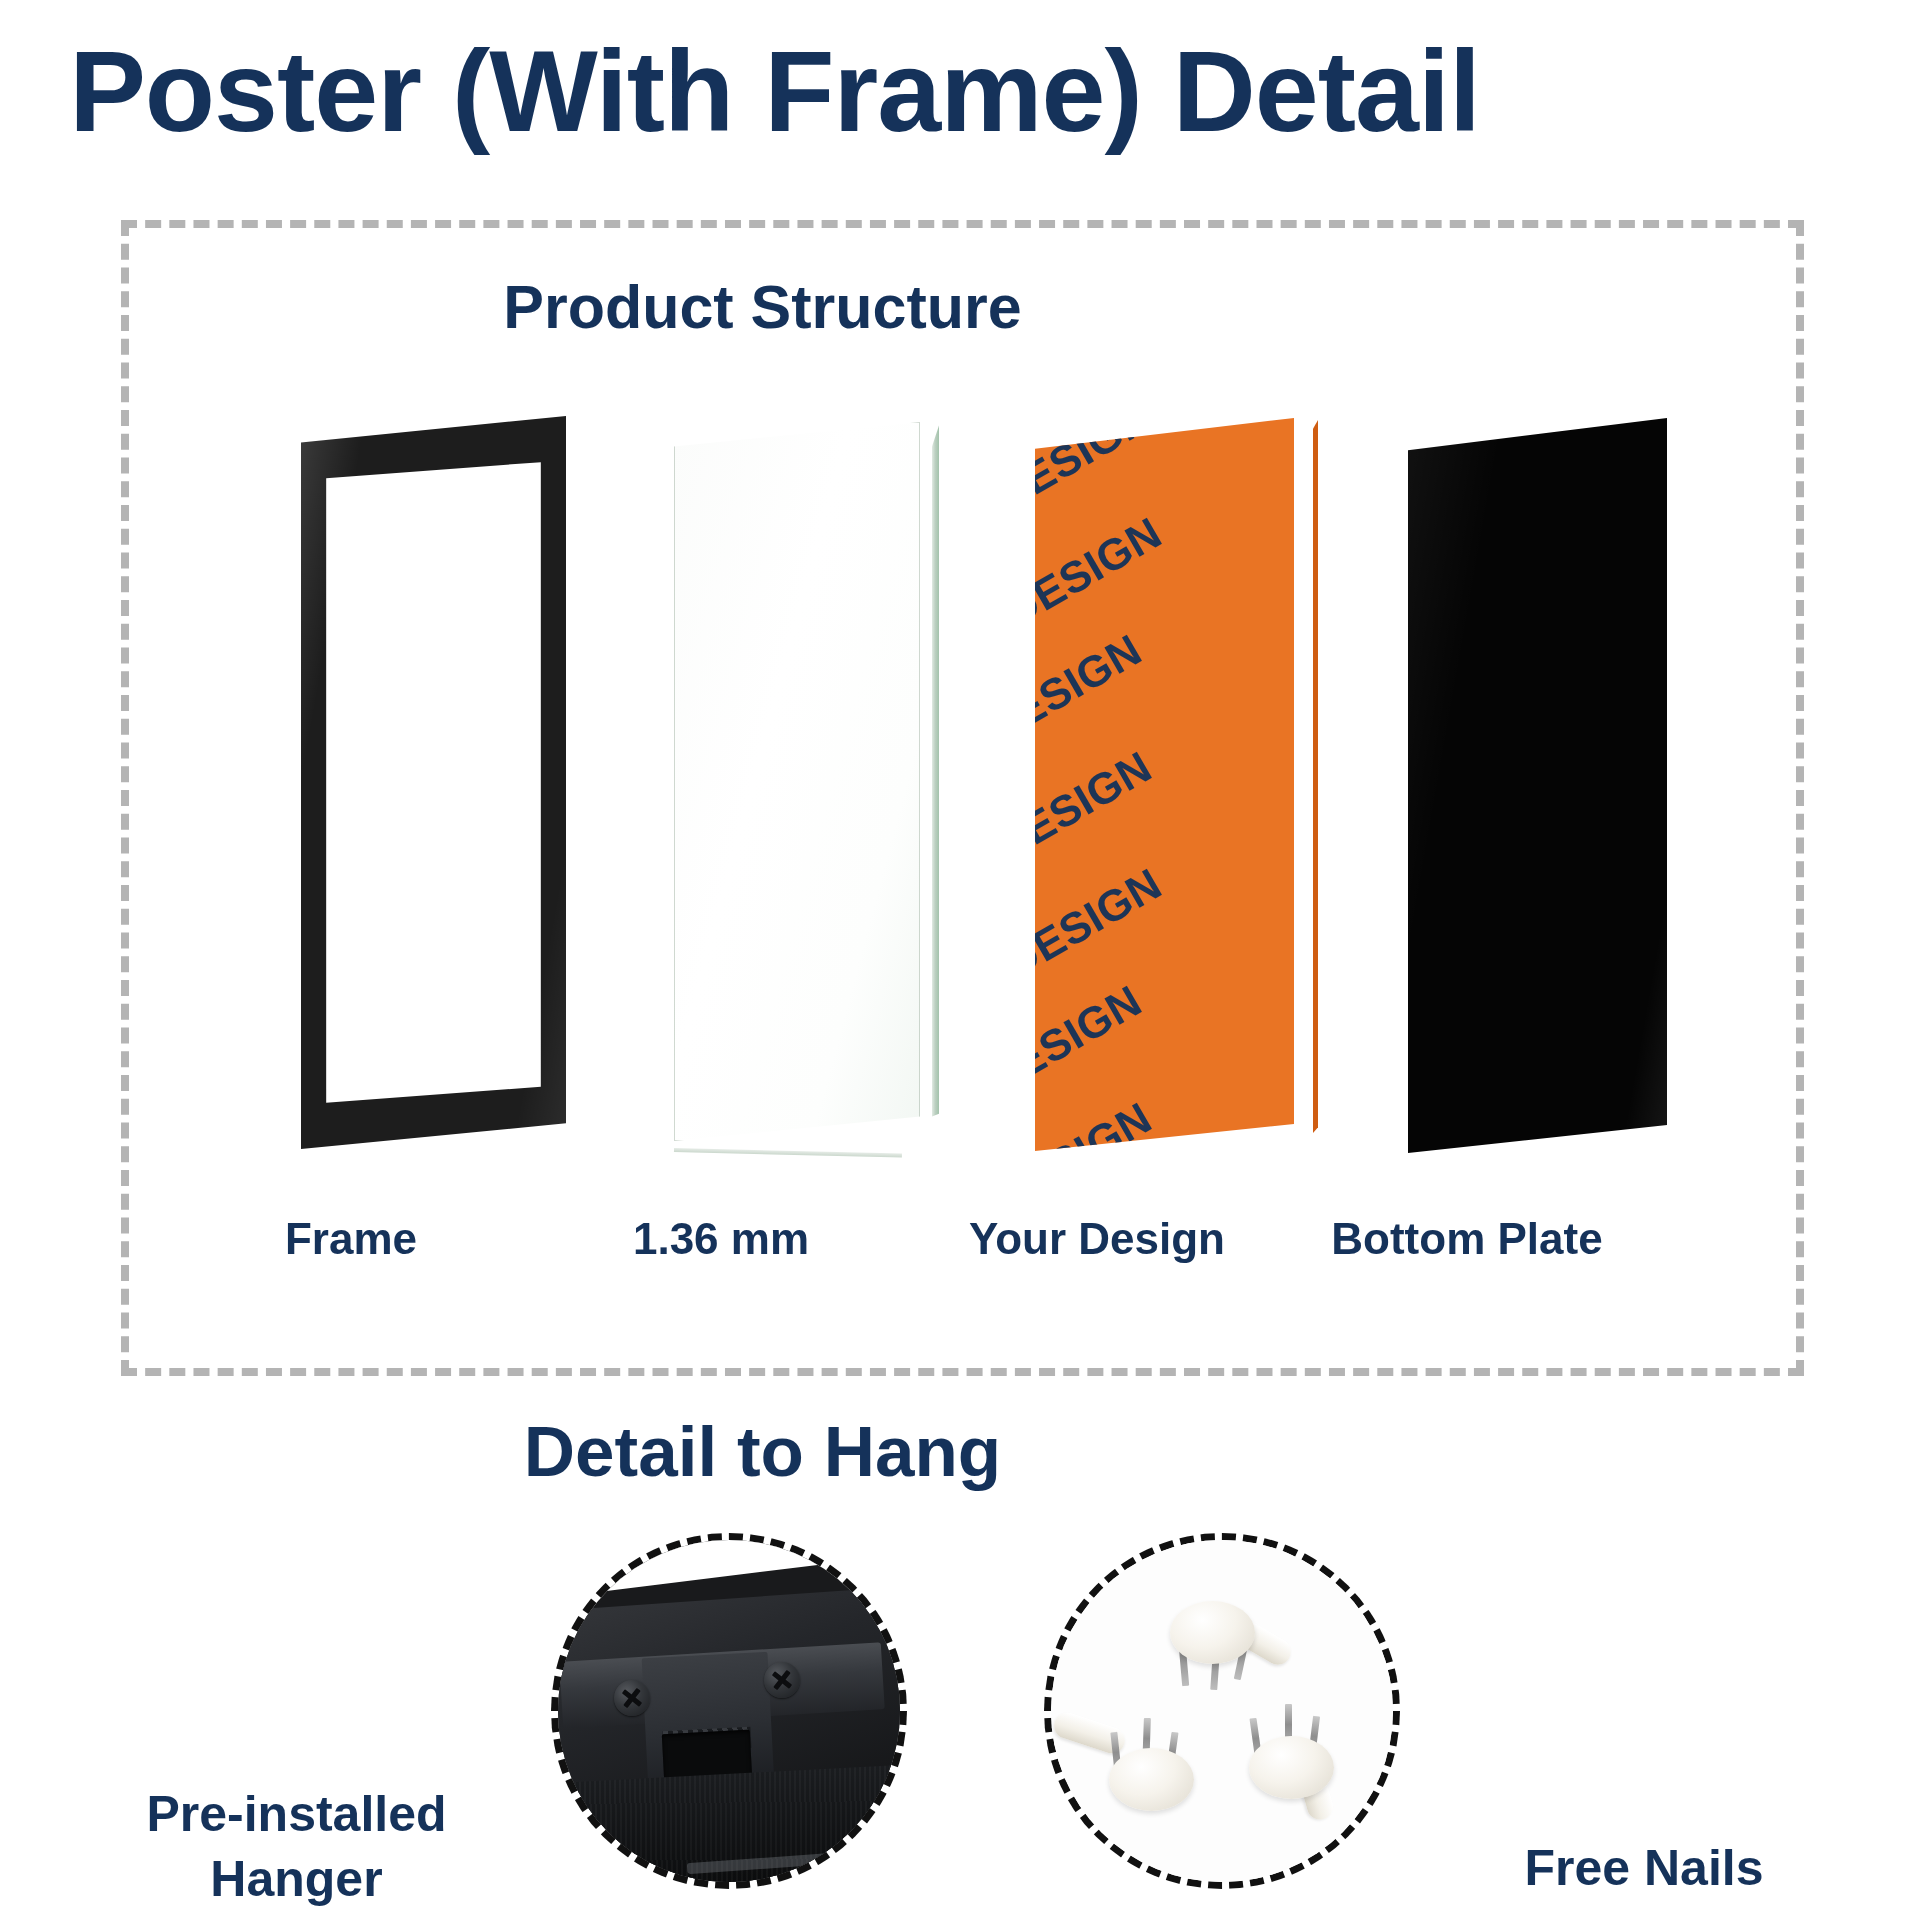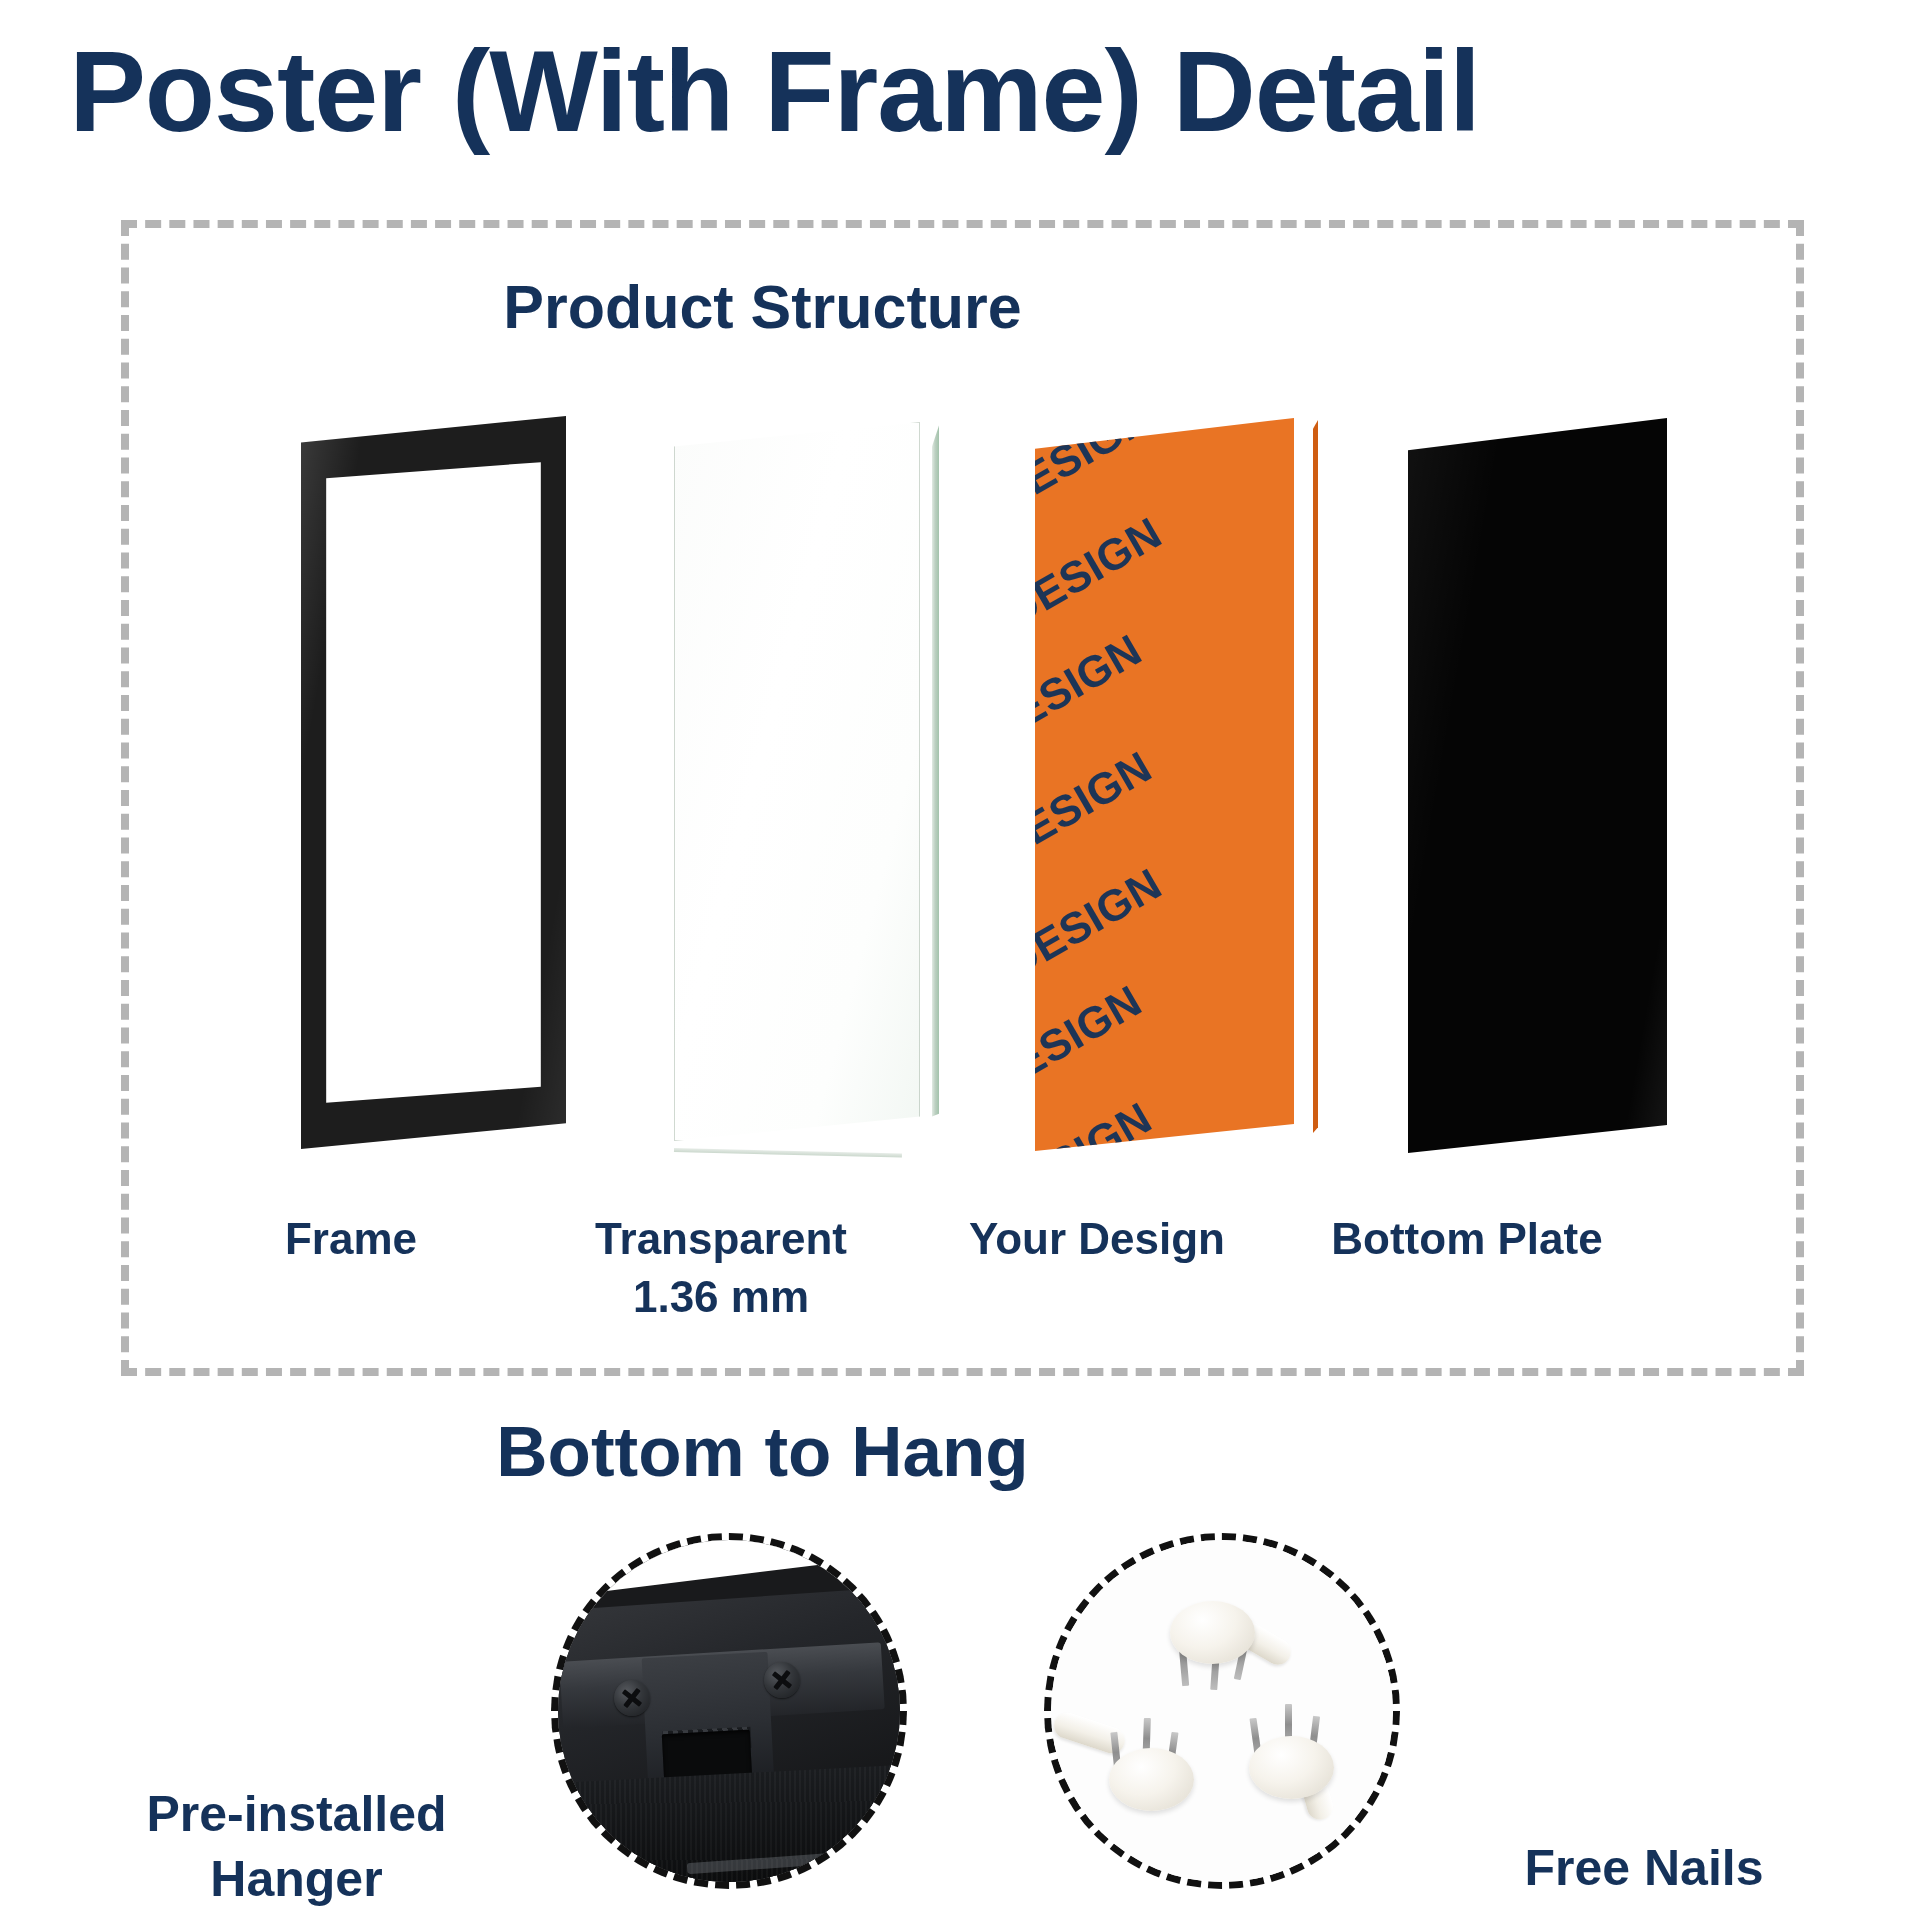--- a/index.html
+++ b/index.html
@@ -445,31 +445,30 @@
       <div class="bottom-plate"></div>
       <div class="bottom-plate-sheen"></div>
     </div>
   </div>
 </div>
 
 <div class="part-caption c1">
   <div>Frame</div>
 </div>
 <div class="part-caption c2">
-  <div>Transparent</div>
   <div>1.36 mm</div>
 </div>
 <div class="part-caption c3">
   <div>Your Design</div>
 </div>
 <div class="part-caption c4">
   <div>Bottom Plate</div>
 </div>
 
-<div class="section-heading hang">Bottom to Hang</div>
+<div class="section-heading hang">Detail to Hang</div>
 
 <div class="hang-circle left">
   <div class="hanger-photo">
     <div class="hanger-upper-white"></div>
     <div class="hanger-backboard"></div>
     <div class="hanger-rail"></div>
     <div class="hanger-plate"></div>
     <div class="hanger-teeth"></div>
     <div class="hanger-slot"></div>
     <div class="screw s1"></div>

